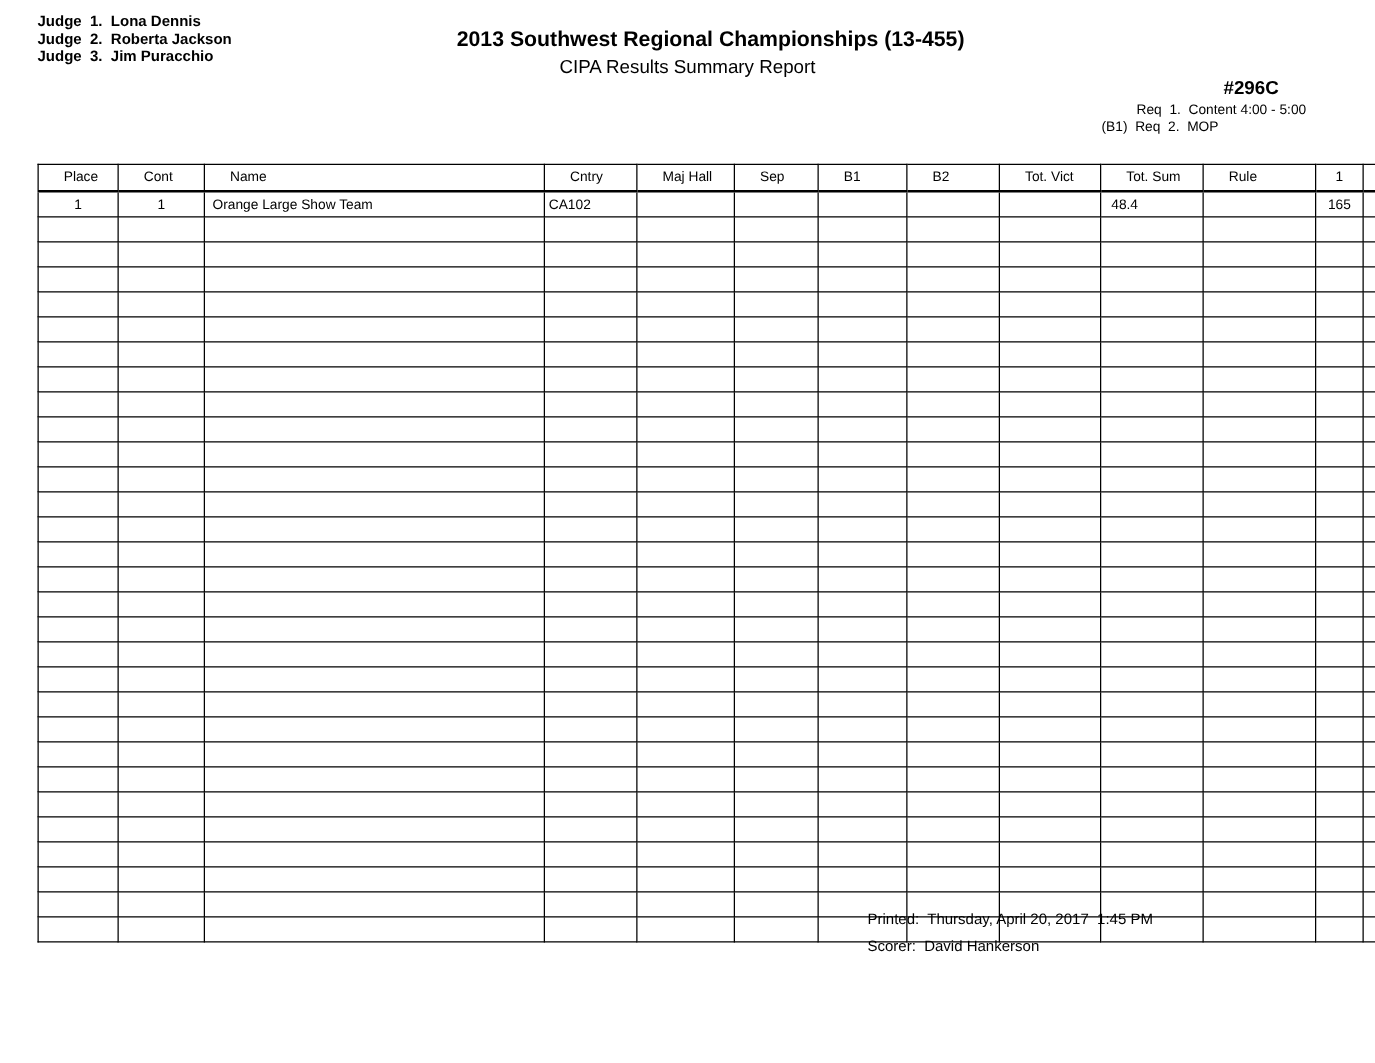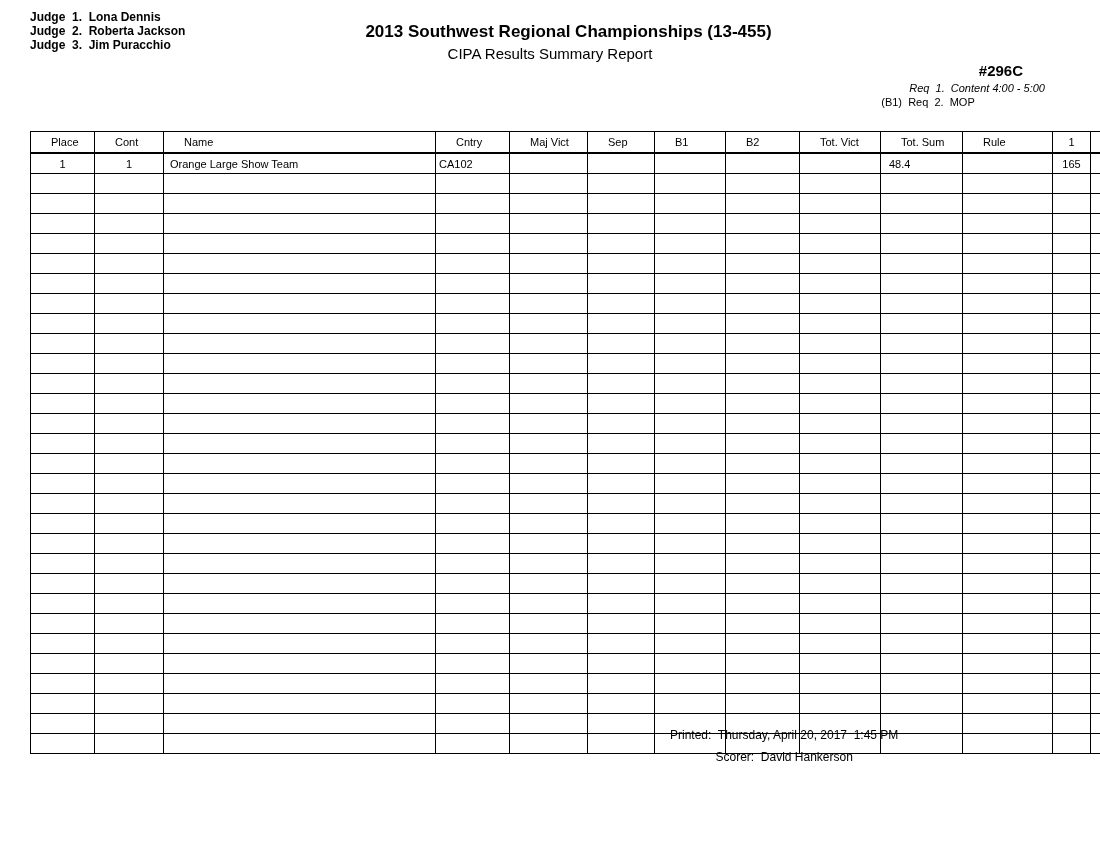--- a/index.html
+++ b/index.html
@@ -47,21 +47,21 @@
     text-align: left;
     margin-top: 40px;
   }
   .meta-number {
     font-size: 15px;
     font-weight: bold;
     text-align: right;
     padding-right: 22px;
     margin-bottom: 3px;
   }
-  .meta-req1 { padding-left: 28px; font-style: italic; }
+  .meta-req1 { padding-left: 28px; }
   .meta-req2 { padding-left: 0; }
 
   
   table.results {
     position: absolute;
     left: 30px;
     top: 131px;
     width: 1017px;
     border-collapse: collapse;
     table-layout: fixed;
@@ -100,25 +100,24 @@
   .results th:nth-child(n+12) { text-align: center; padding: 0; }
   .results td:nth-child(1),
   .results td:nth-child(2)  { text-align: center; }
   .results td:nth-child(3)  { padding-left: 6px; }
   .results td:nth-child(10) { padding-left: 8px; margin-top: 20px; }
   .results td:nth-child(n+12) { text-align: center; padding: 0; }
 
   
   .footer {
     position: absolute;
-    left: 670px;
+    left: 694px;
     top: 728px;
     font-size: 12px;
     line-height: 14px;
-    text-align: center;
   }
   .footer-scorer { margin-top: 8px; }
 </style>
 </head>
 <body>
 
 <div>
 
   <div class="judges">
     <div class="pre">Judge  1.  Lona Dennis</div>
@@ -137,21 +136,21 @@
     <div class="meta-req2 pre">(B1)  Req  2.  MOP</div>
   </div>
 
   <table class="results">
     <thead>
       <tr>
           <th>Place</th>
           <th>Cont</th>
           <th>Name</th>
           <th>Cntry</th>
-          <th>Maj Vict</th>
+          <th>Maj Hall</th>
           <th>Sep</th>
           <th>B1</th>
           <th>B2</th>
           <th>Tot. Vict</th>
           <th>Tot. Sum</th>
           <th>Rule</th>
           <th>1</th>
           <th>2</th>
           <th>3</th>
           <th>4</th>

